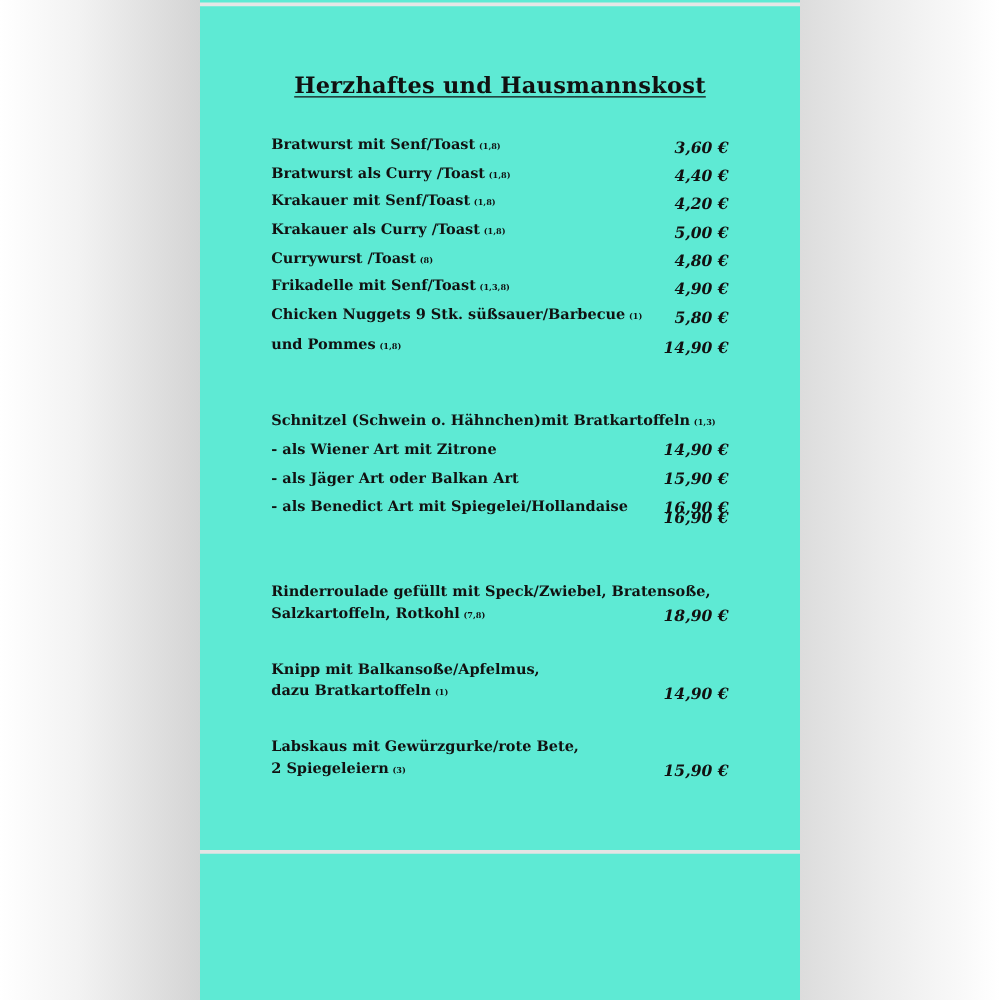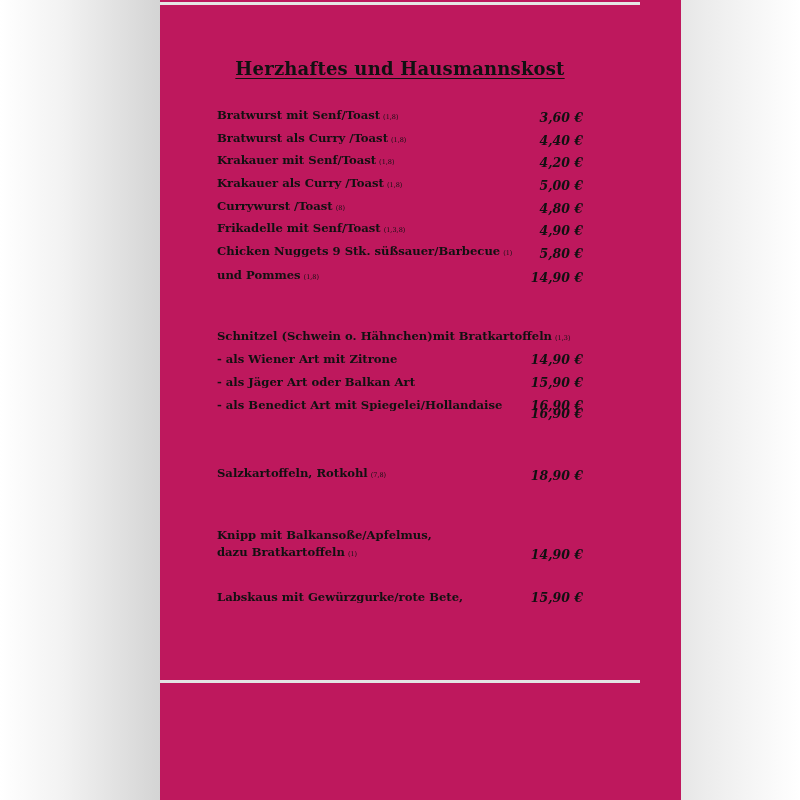--- a/index.html
+++ b/index.html
@@ -9,42 +9,42 @@
     }
     .bg-left {
       position: absolute; left: 0; top: 0; width: 160px; height: 800px;
       background: linear-gradient(to right, #ffffff 0%, #f2f2f2 40%, #d4d4d4 100%);
     }
     .bg-right {
       position: absolute; left: 640px; top: 0; width: 160px; height: 800px;
       background: linear-gradient(to right, #dcdcdc 0%, #ececec 40%, #ffffff 100%);
     }
     .page {
-      position: absolute; left: 160px; top: 0; width: 521px; height: 800px;
-      background: #be185d;
+      position: absolute; left: 160px; top: 0; width: 480px; height: 800px;
+      background: #5eead4;
     }
     .top-line {
       position: absolute; left: 0; top: 2px; width: 480px; height: 3px; background: #e6e6e6;
     }
     .fold-line {
       position: absolute; left: 0; top: 680px; width: 480px; height: 3px; background: #e4e4e4;
     }
     .title {
       position: absolute; left: 0; top: 58px; width: 480px; text-align: center;
       font-family: "DejaVu Serif", serif; font-weight: bold; font-size: 18px;
       color: #111; text-decoration: underline; text-underline-offset: 3px;
       letter-spacing: 0.2px;
     }
     .row {
       position: absolute; left: 57px; width: 366px;
       font-family: "DejaVu Serif", serif; font-weight: bold; font-size: 11.6px;
       color: #111; line-height: 15px;
     }
     .row .name { white-space: nowrap; }
-    .row .code { font-size: 6.5px; font-weight: normal; margin-left: 3px; vertical-align: 0px; }
+    .row .code { font-size: 6.5px; font-weight: bold; margin-left: 3px; vertical-align: 0px; }
     .row .price {
       position: absolute; right: 0; bottom: 0; font-size: 12.5px; white-space: nowrap; font-style: italic;
     }
     .row .line { display: block; white-space: nowrap; }
   </style>
 </head>
 <body>
 
 <div class="bg-left"></div>
 <div class="bg-right"></div>
@@ -100,27 +100,29 @@
   </div>
   <div class="row" style="top:398px">
     <span class="name">- als Benedict Art mit Spiegelei/Hollandaise</span>
     <span class="price">16,90 €</span>
   </div>
   <div class="row" style="top:421px">
     <span class="price">16,90 €</span>
   </div>
 
   <div class="row" style="top:465px; line-height:17px;">
+    <span class="line">Rinderroulade gefüllt mit Speck/Zwiebel, Bratensoße,</span>
     <span class="line"><span>Salzkartoffeln, Rotkohl</span><span class="code">(7,8)</span></span>
     <span class="price">18,90 €</span>
   </div>
   <div class="row" style="top:527px; line-height:17px;">
     <span class="line">Knipp mit Balkansoße/Apfelmus,</span>
     <span class="line"><span>dazu Bratkartoffeln</span><span class="code">(1)</span></span>
     <span class="price">14,90 €</span>
   </div>
   <div class="row" style="top:589px; line-height:17px;">
     <span class="line">Labskaus mit Gewürzgurke/rote Bete,</span>
+    <span class="line"><span>2 Spiegeleiern</span><span class="code">(3)</span></span>
     <span class="price">15,90 €</span>
   </div>
 
   <div class="fold-line"></div>
 </div>
 
 </body></html>

